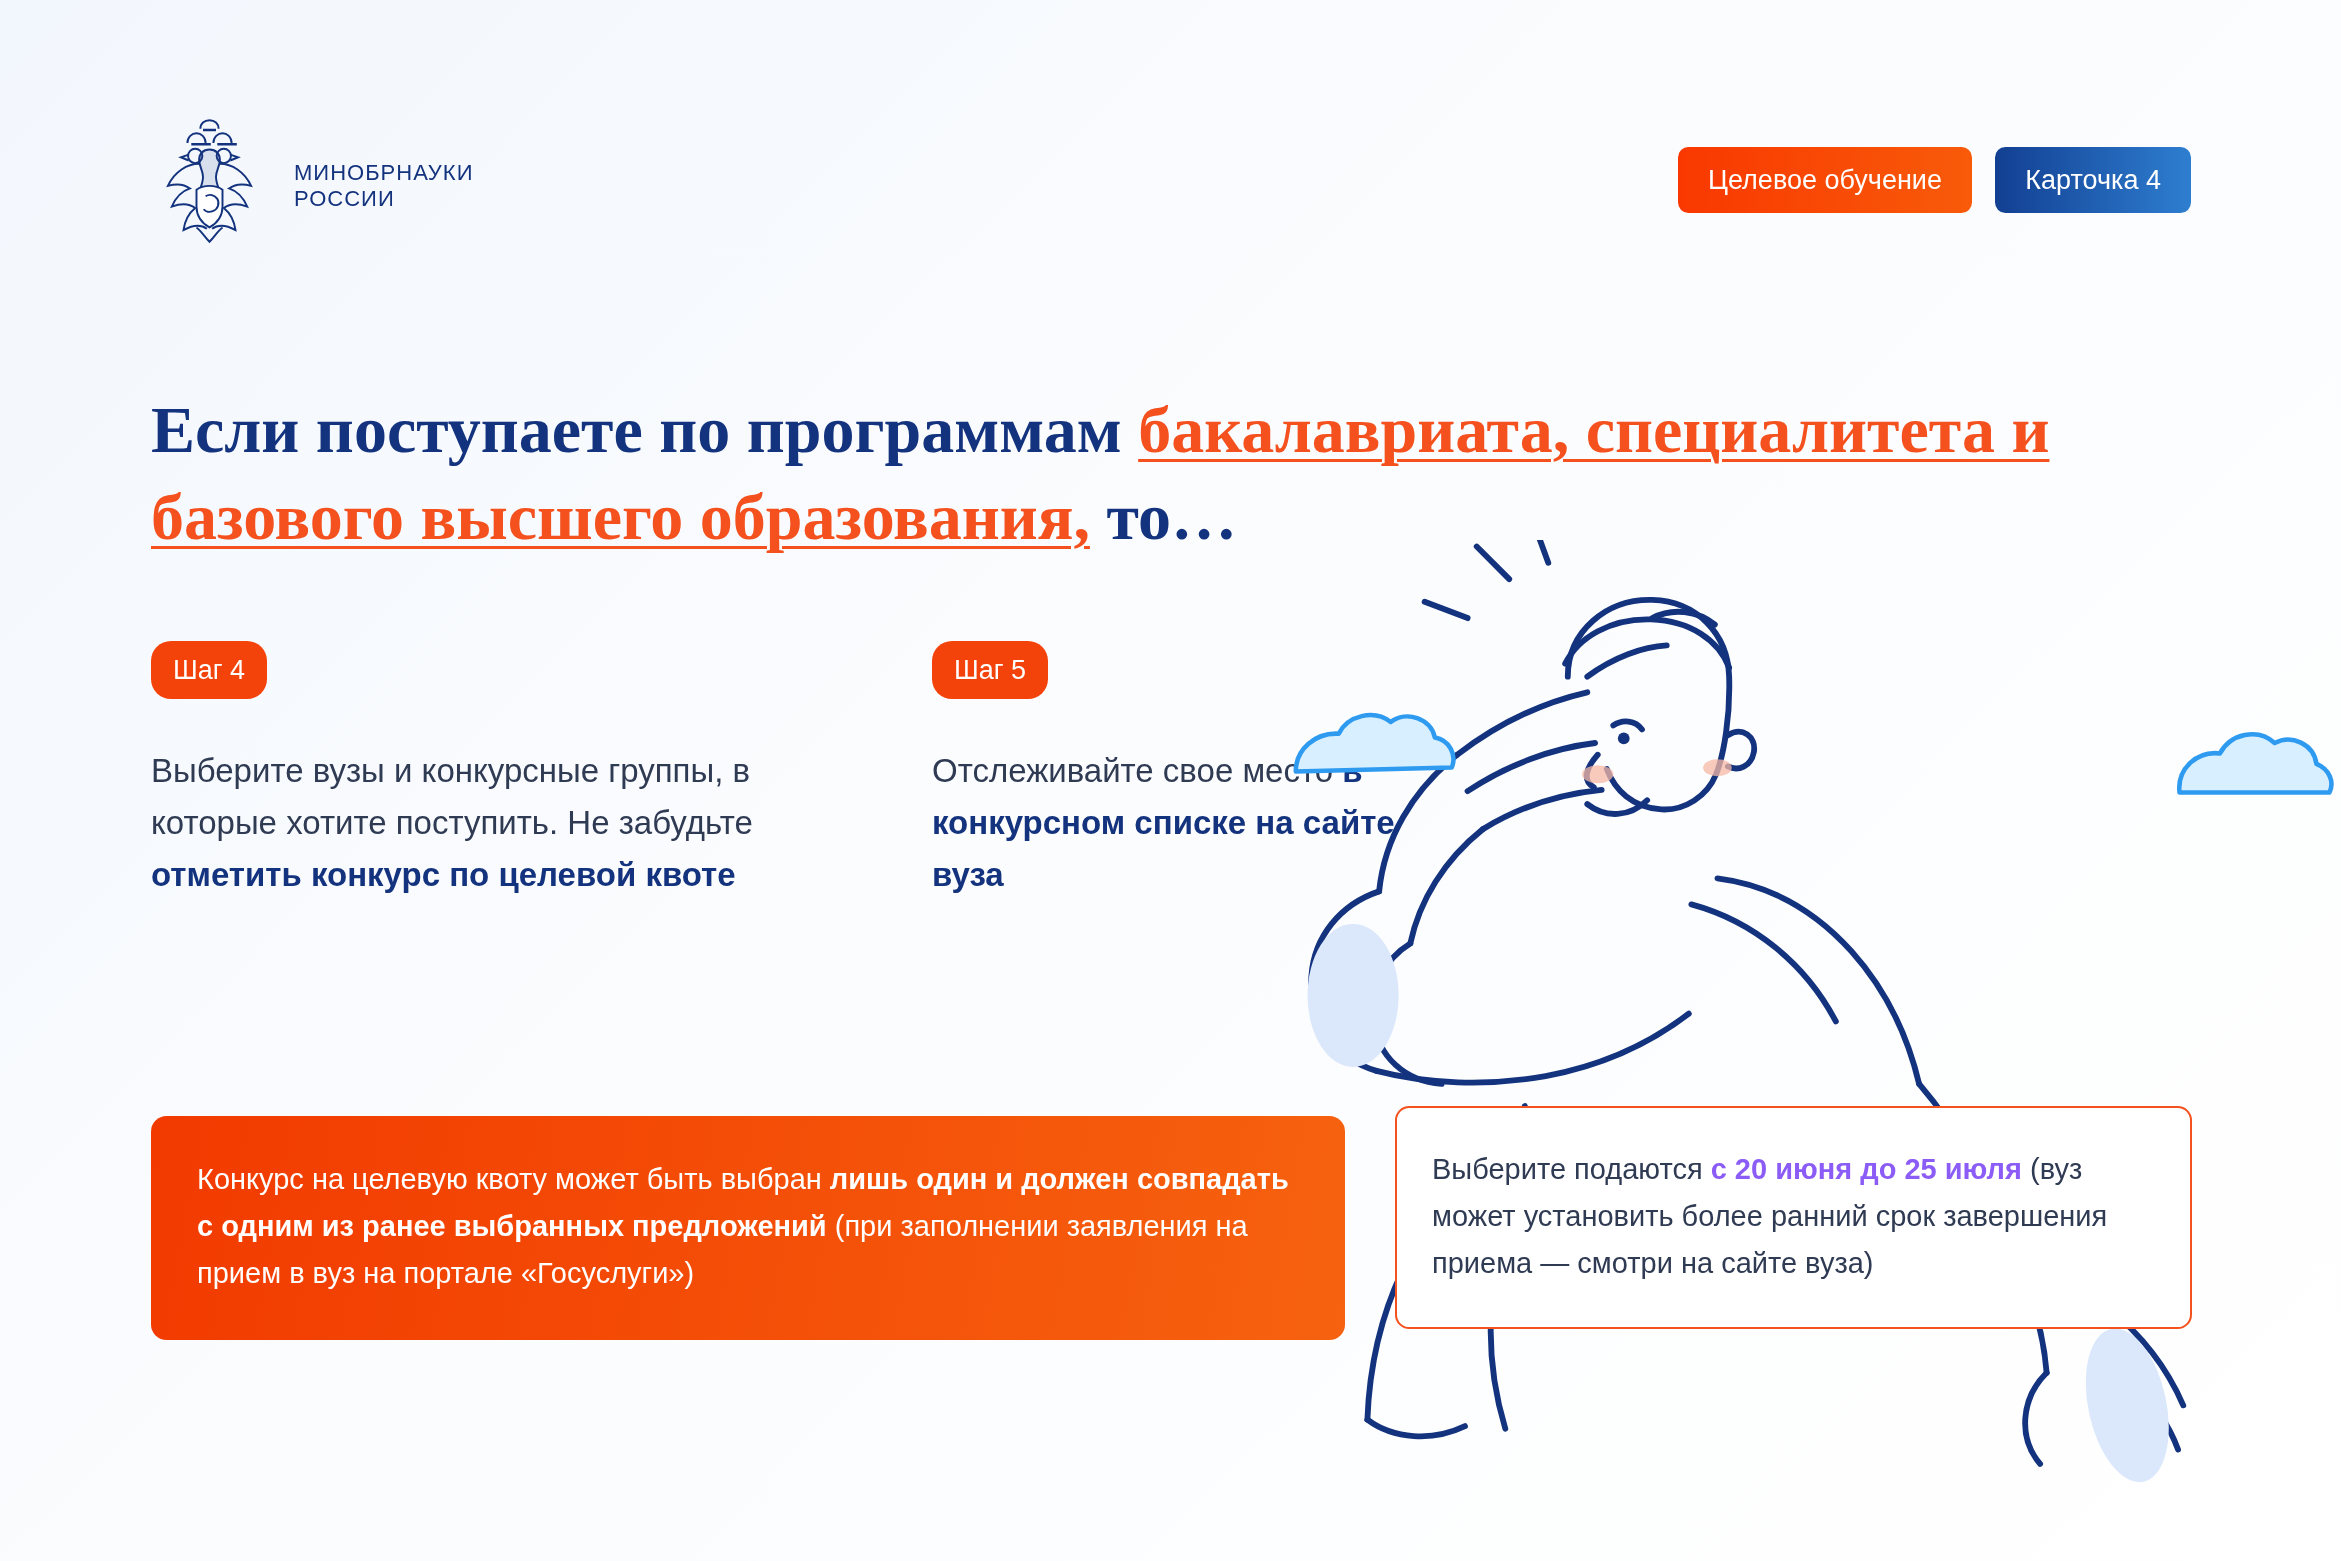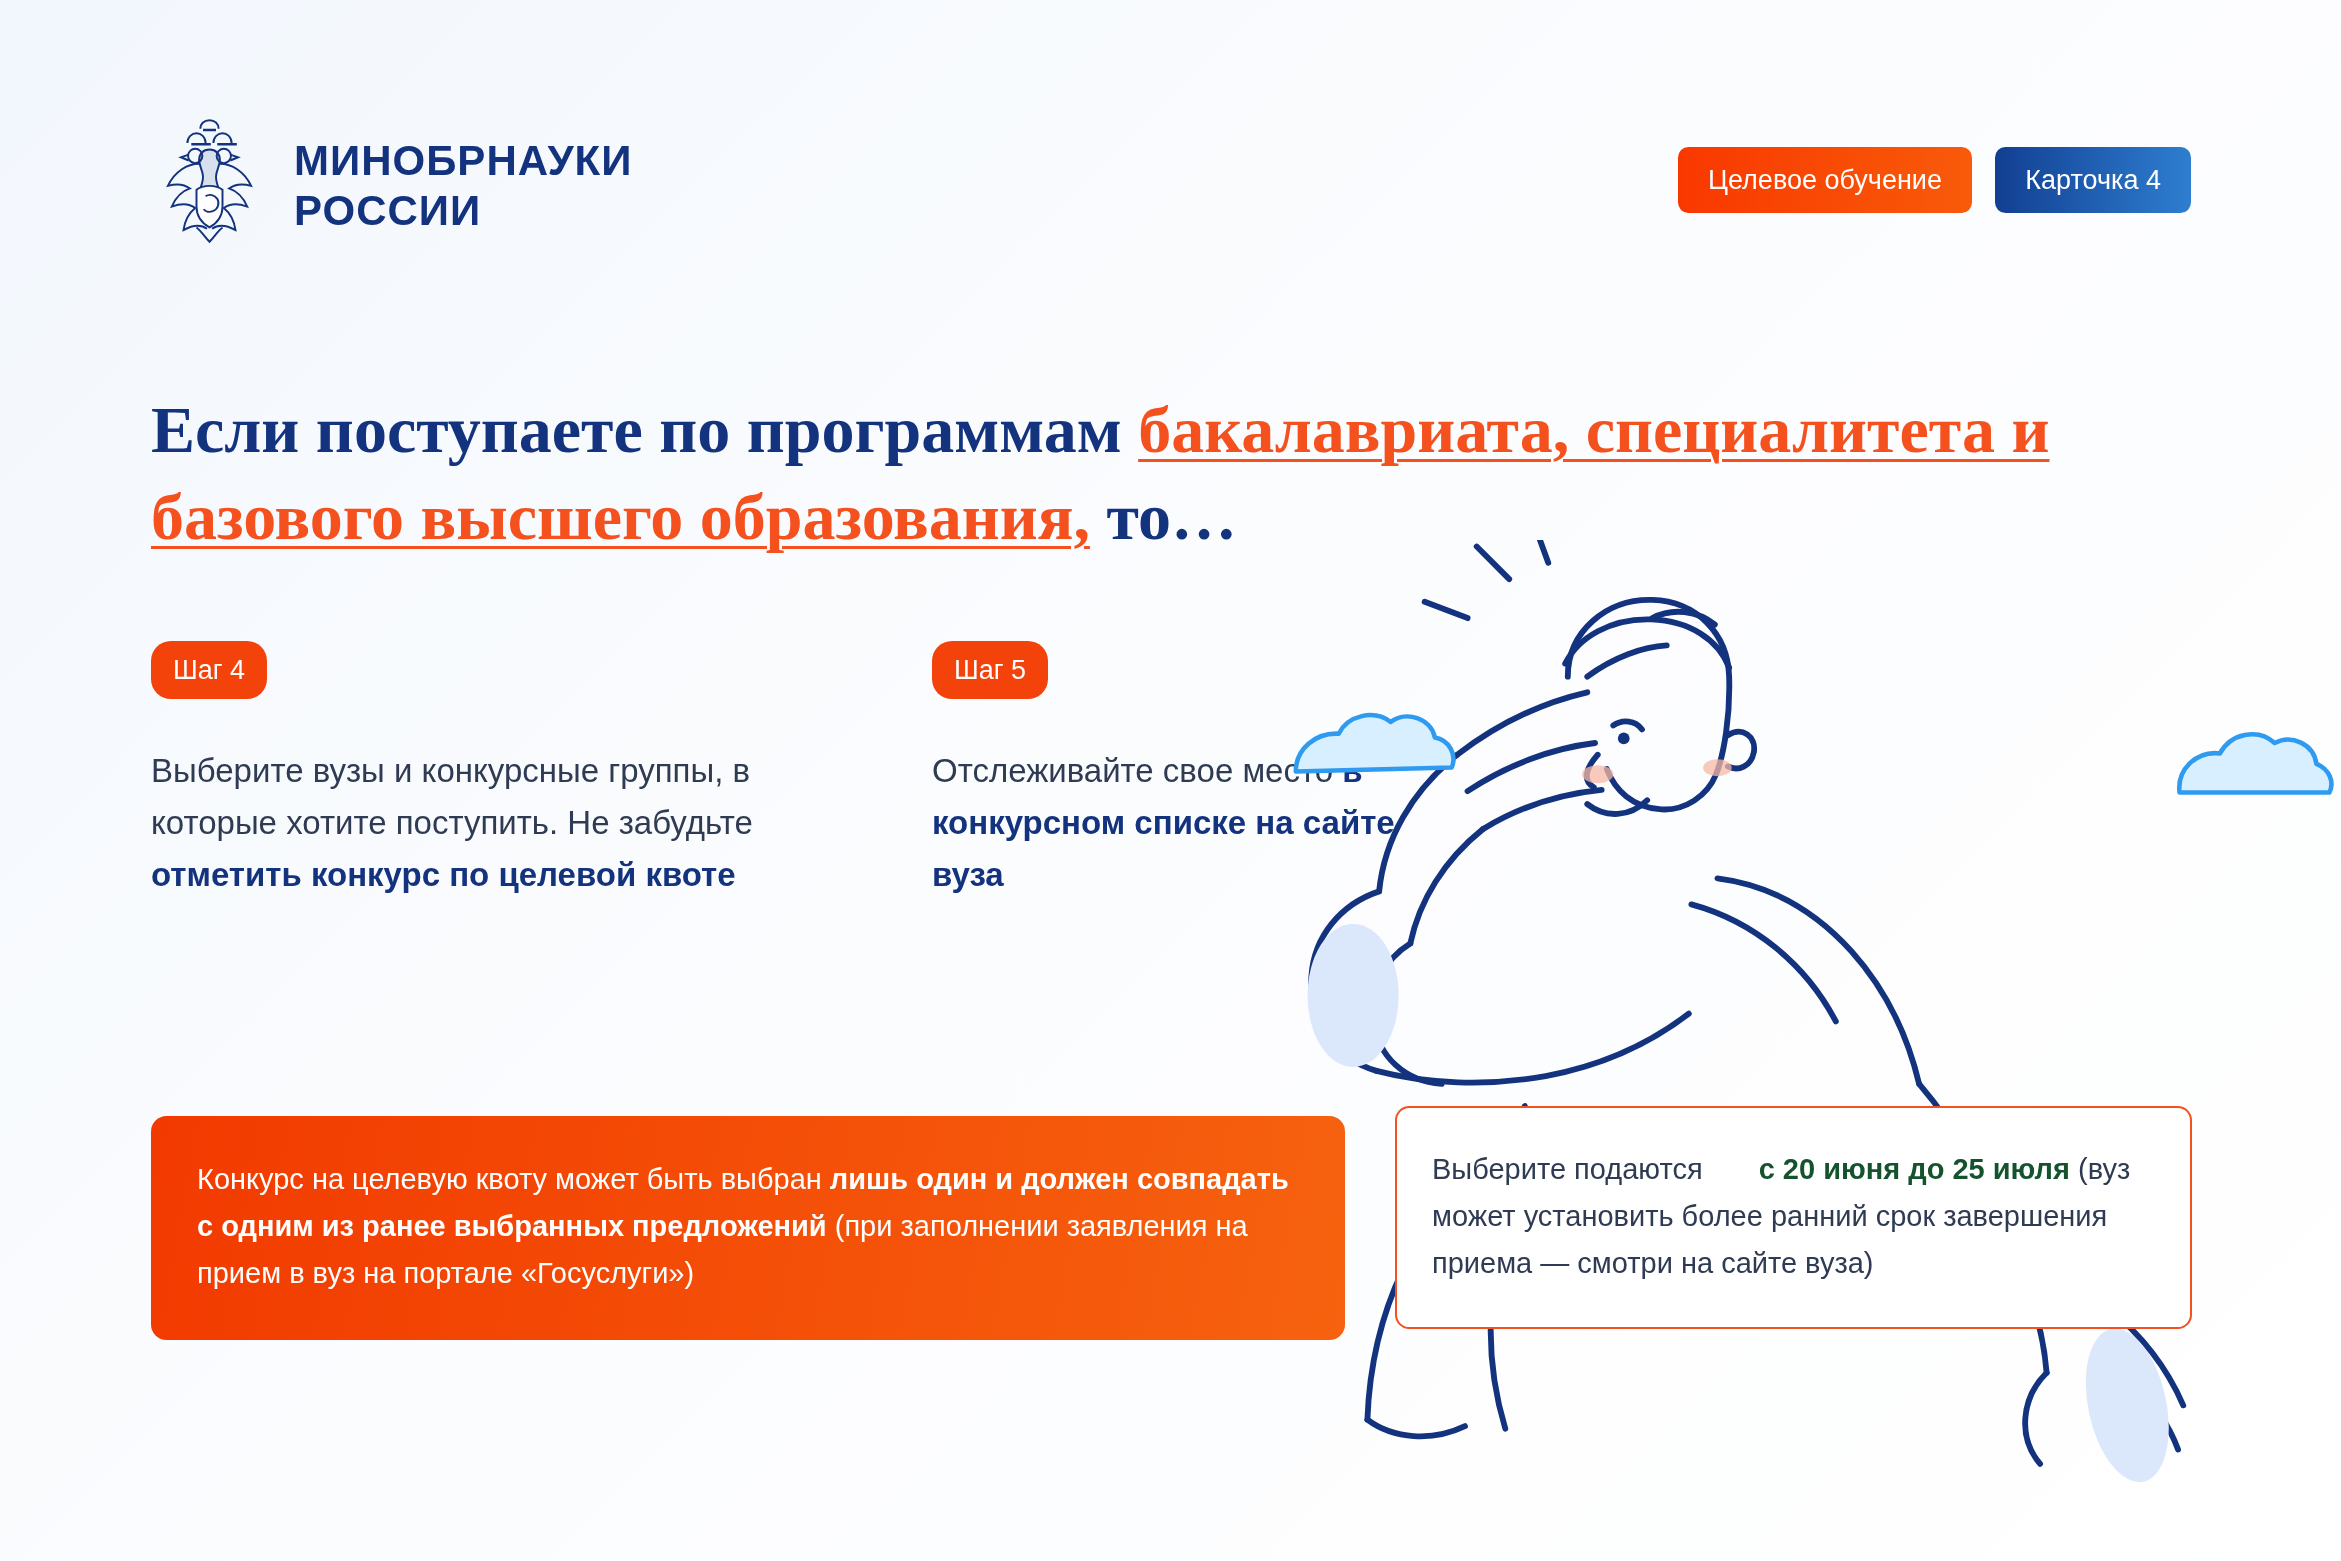--- a/index.html
+++ b/index.html
@@ -41,22 +41,22 @@
   }
 
   .emblem {
     width: 117px;
     height: 137px;
     flex: 0 0 auto;
   }
 
   .logo-text {
     font-family: "Liberation Sans", sans-serif;
-    font-weight: bold;
-    font-size: 42px;
+    font-weight: normal;
+    font-size: 22px;
     line-height: 1.18;
     letter-spacing: 1px;
     color: #14337e;
     white-space: pre-line;
   }
 
   .badges {
     position: absolute;
     right: 151px;
     top: 36px;
@@ -167,23 +167,22 @@
     padding: 38px 35px 40px 35px;
     background: #ffffff;
     border: 2.6px solid #f4511e;
     border-radius: 14.3px;
     color: #2f3a53;
     font-size: 29px;
     line-height: 1.62;
   }
 
   .note-white b {
-    color: #14532d;
+    color: #8b5cf6;
     font-weight: bold;
-    margin-left: 48px;
   }
 
   
   .illustration {
     position: absolute;
     right: 0;
     top: 540px;
     width: 1080px;
     height: 1015px;
     pointer-events: none;

